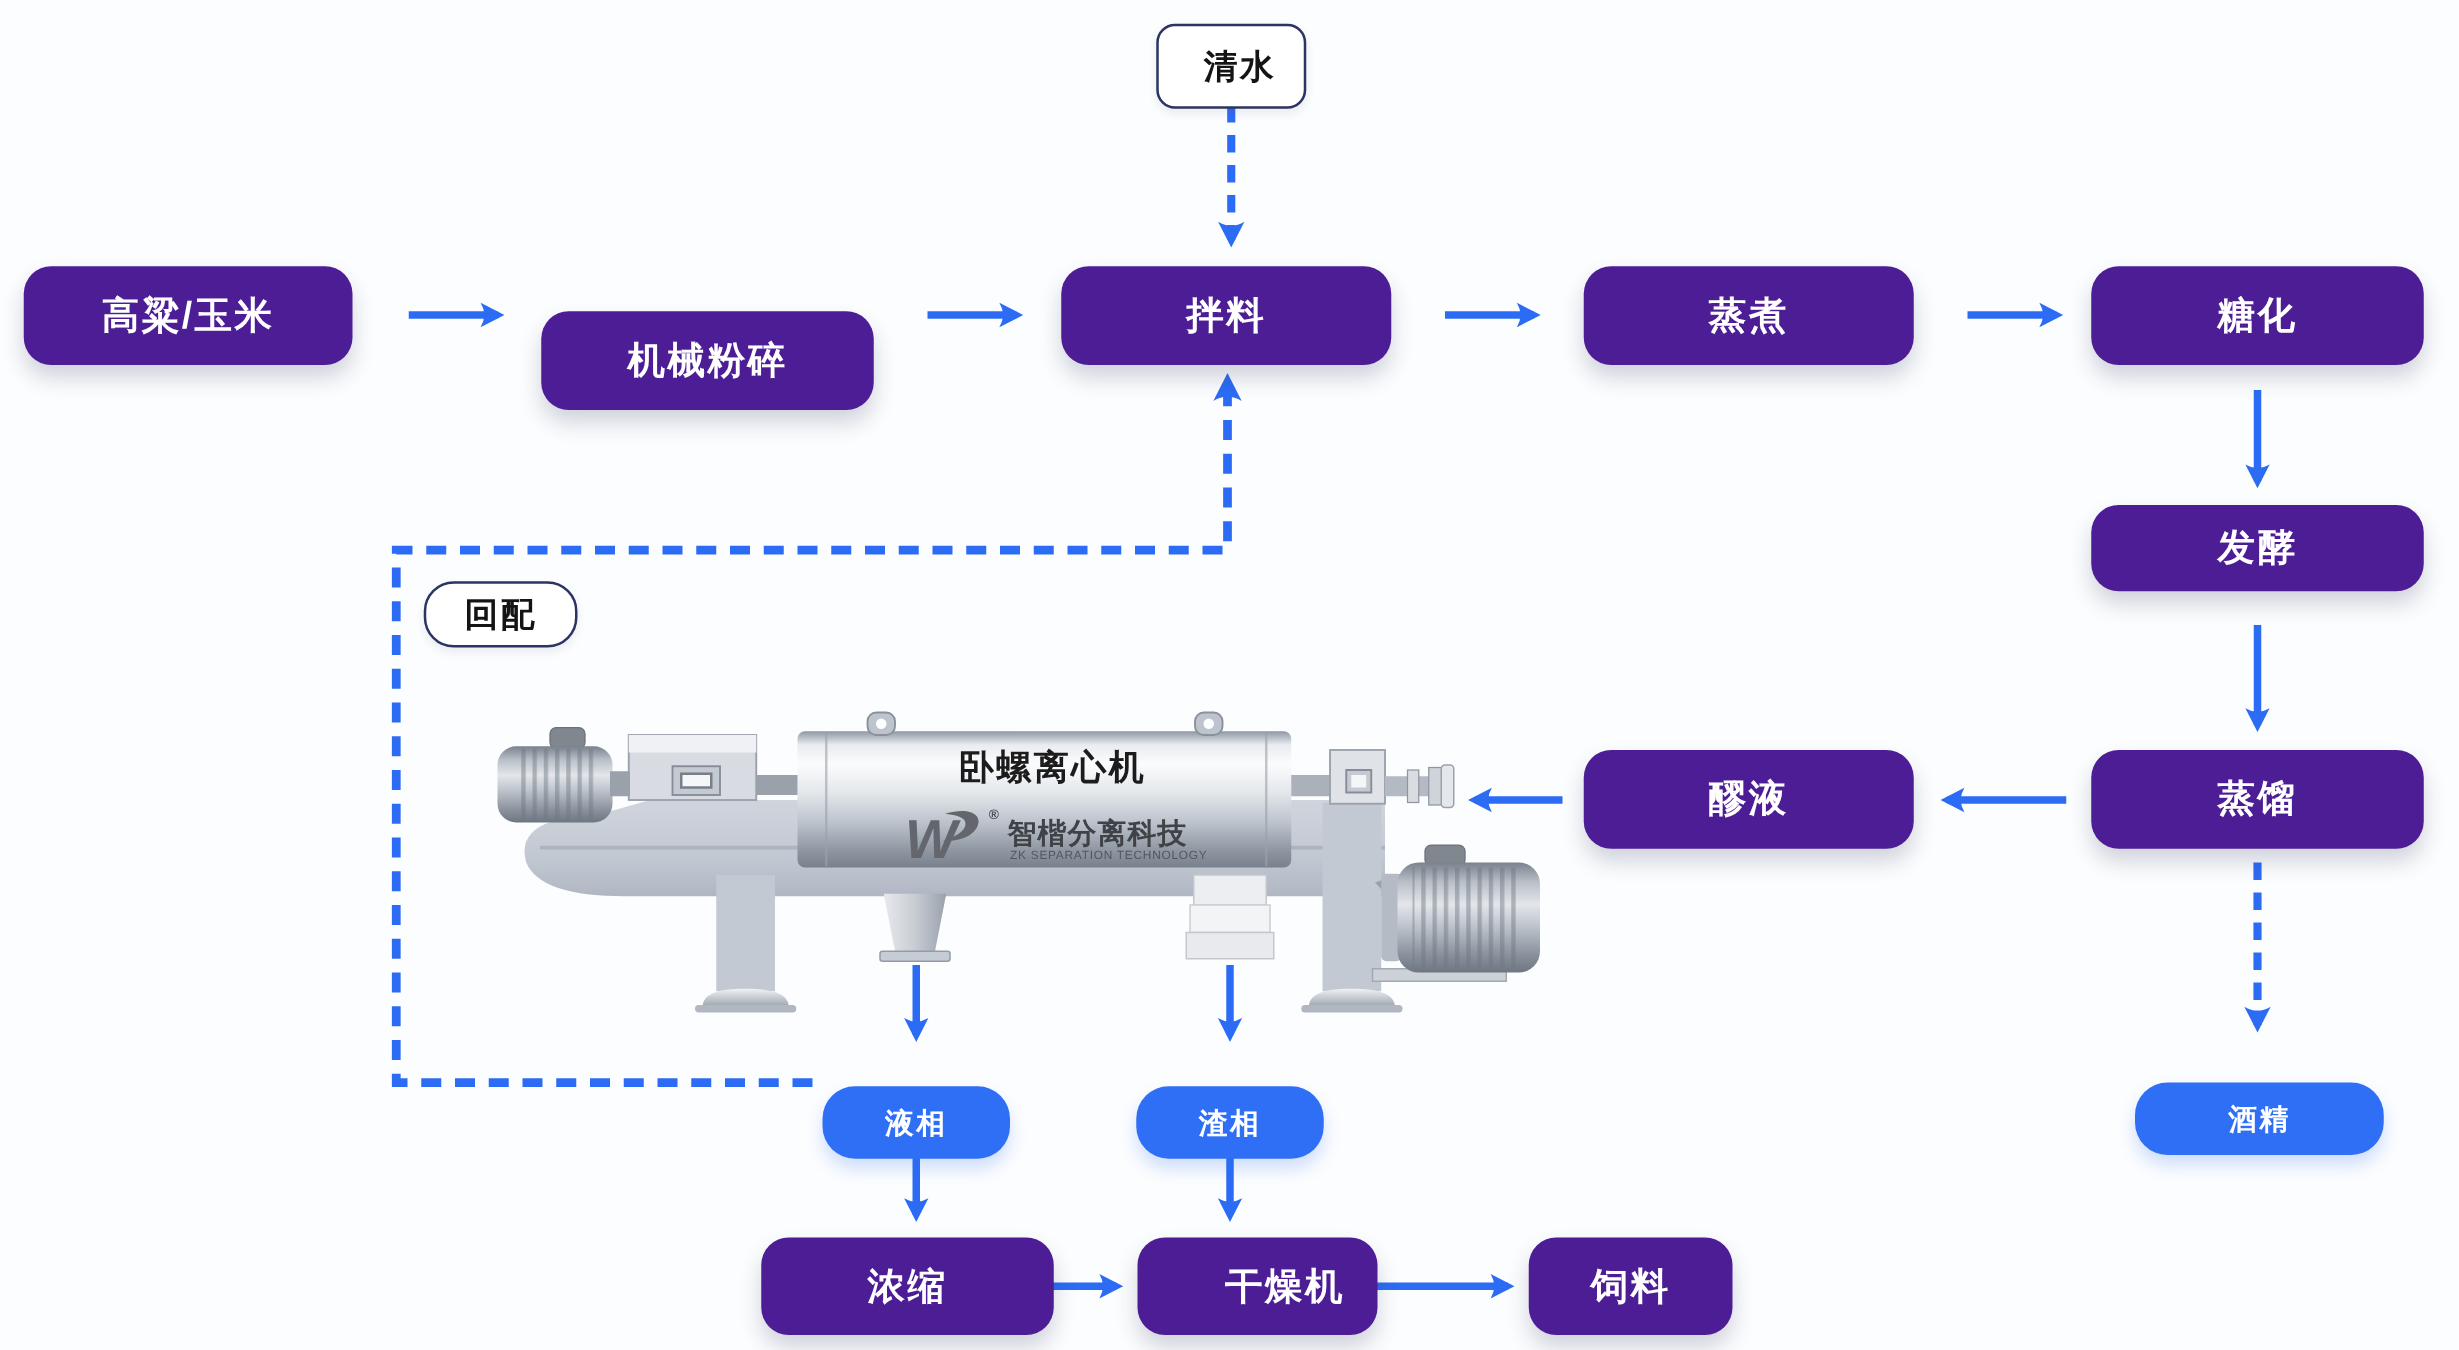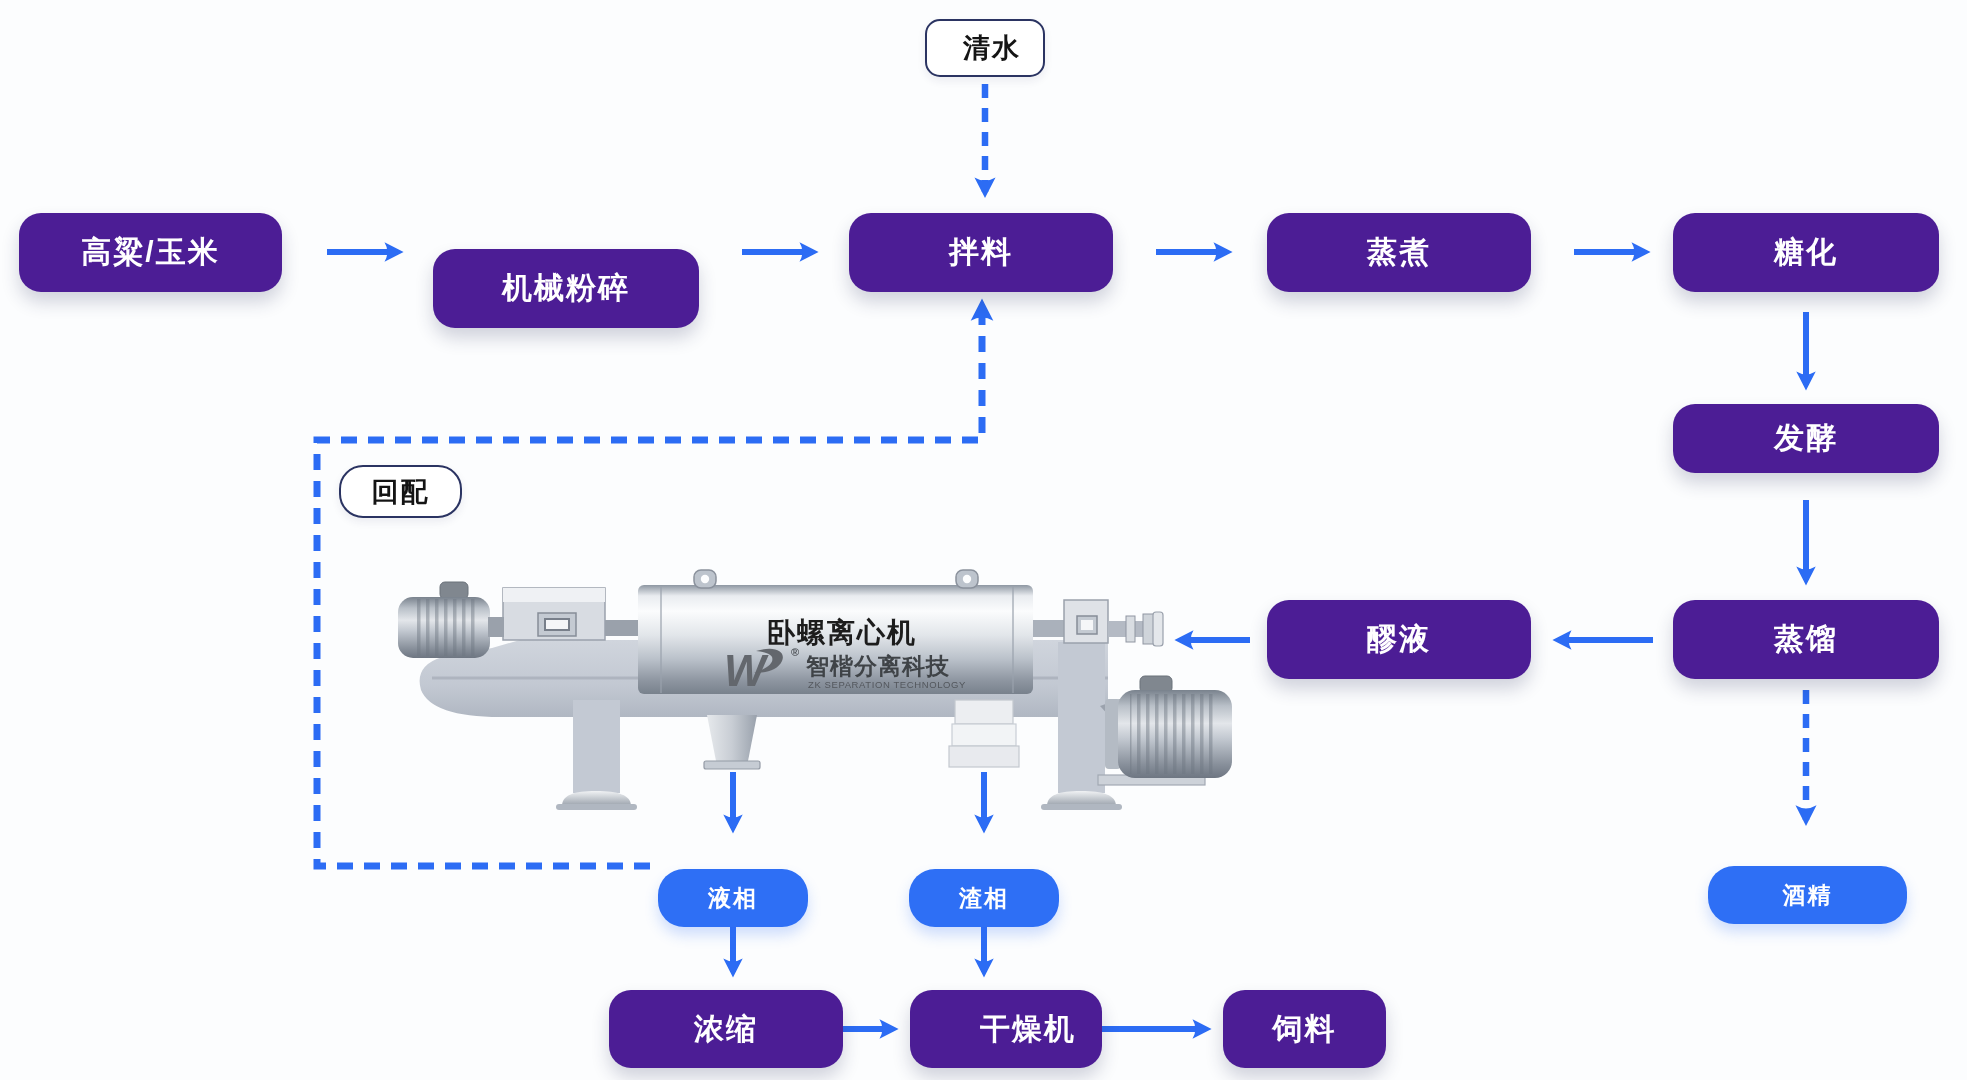--- a/index.html
+++ b/index.html
@@ -171,21 +171,21 @@
       <line x1="1100" y1="1029" x2="1206" y2="1029" marker-end="url(#ah)"></line>
     </g>
 
     <g stroke="#2c6cf4" stroke-width="6.5" fill="none" stroke-dasharray="14 10">
       <line x1="985" y1="84" x2="985" y2="192" marker-end="url(#ah)"></line>
       <line x1="1806" y1="690" x2="1806" y2="820" marker-end="url(#ah)"></line>
       <polyline points="650,866 317,866 317,440 982,440 982,305" marker-end="url(#ah)" stroke-width="7" stroke-dasharray="16 11"></polyline>
     </g>
   </svg>
 
-  <div class="node outline" style="left:925px;top:19px;width:120px;height:58px;border-radius:15px;padding-left:14px;">
+  <div class="node outline" style="left:925px;top:19px;width:120px;height:68px;border-radius:15px;padding-left:14px;">
       <span>清水</span>
     </div>
 
   <div class="node navy" style="left:19px;top:213px;width:263px;height:79px;">
       <span>高粱/玉米</span>
     </div>
   <div class="node navy" style="left:433px;top:213px;width:266px;height:79px;margin-top:36px;">
       <span>机械粉碎</span>
     </div>
   <div class="node navy" style="left:849px;top:213px;width:264px;height:79px;">
@@ -226,21 +226,21 @@
   <div class="node navy" style="left:609px;top:990px;width:234px;height:78px;">
       <span>浓缩</span>
     </div>
   <div class="node navy" style="left:910px;top:990px;width:192px;height:78px;padding-left:44px;">
       <span>干燥机</span>
     </div>
   <div class="node navy" style="left:1223px;top:990px;width:163px;height:78px;">
       <span>饲料</span>
     </div>
 
-  <div class="mlabel drum-label" style="left:742px;top:595px;width:200px;margin-top:19px;">卧螺离心机</div>
+  <div class="mlabel drum-label" style="left:742px;top:595px;width:200px;">卧螺离心机</div>
 
   <div style="position:absolute;left:724px;top:644px;width:62px;height:48px;">
     <svg width="62" height="48" viewBox="0 0 62 48">
       <text x="0" y="42" font-size="44" font-weight="bold" font-style="italic" font-family="Liberation Sans, sans-serif" fill="#63676d">W</text>
       <path d="M32,7 C52,1 62,8 58,17 C54,26 42,29 30,29 C44,24 50,19 48,13 C46,9 39,8 32,7 Z" fill="#63676d"></path>
     </svg>
   </div>
   <div class="mlabel brand-reg" style="left:791px;top:646px;">®</div>
   <div class="mlabel brand-cn" style="left:806px;top:651px;width:220px;text-align:left;">智楷分离科技</div>
   <div class="mlabel brand-en" style="left:808px;top:679px;width:220px;text-align:left;">ZK SEPARATION TECHNOLOGY</div>

